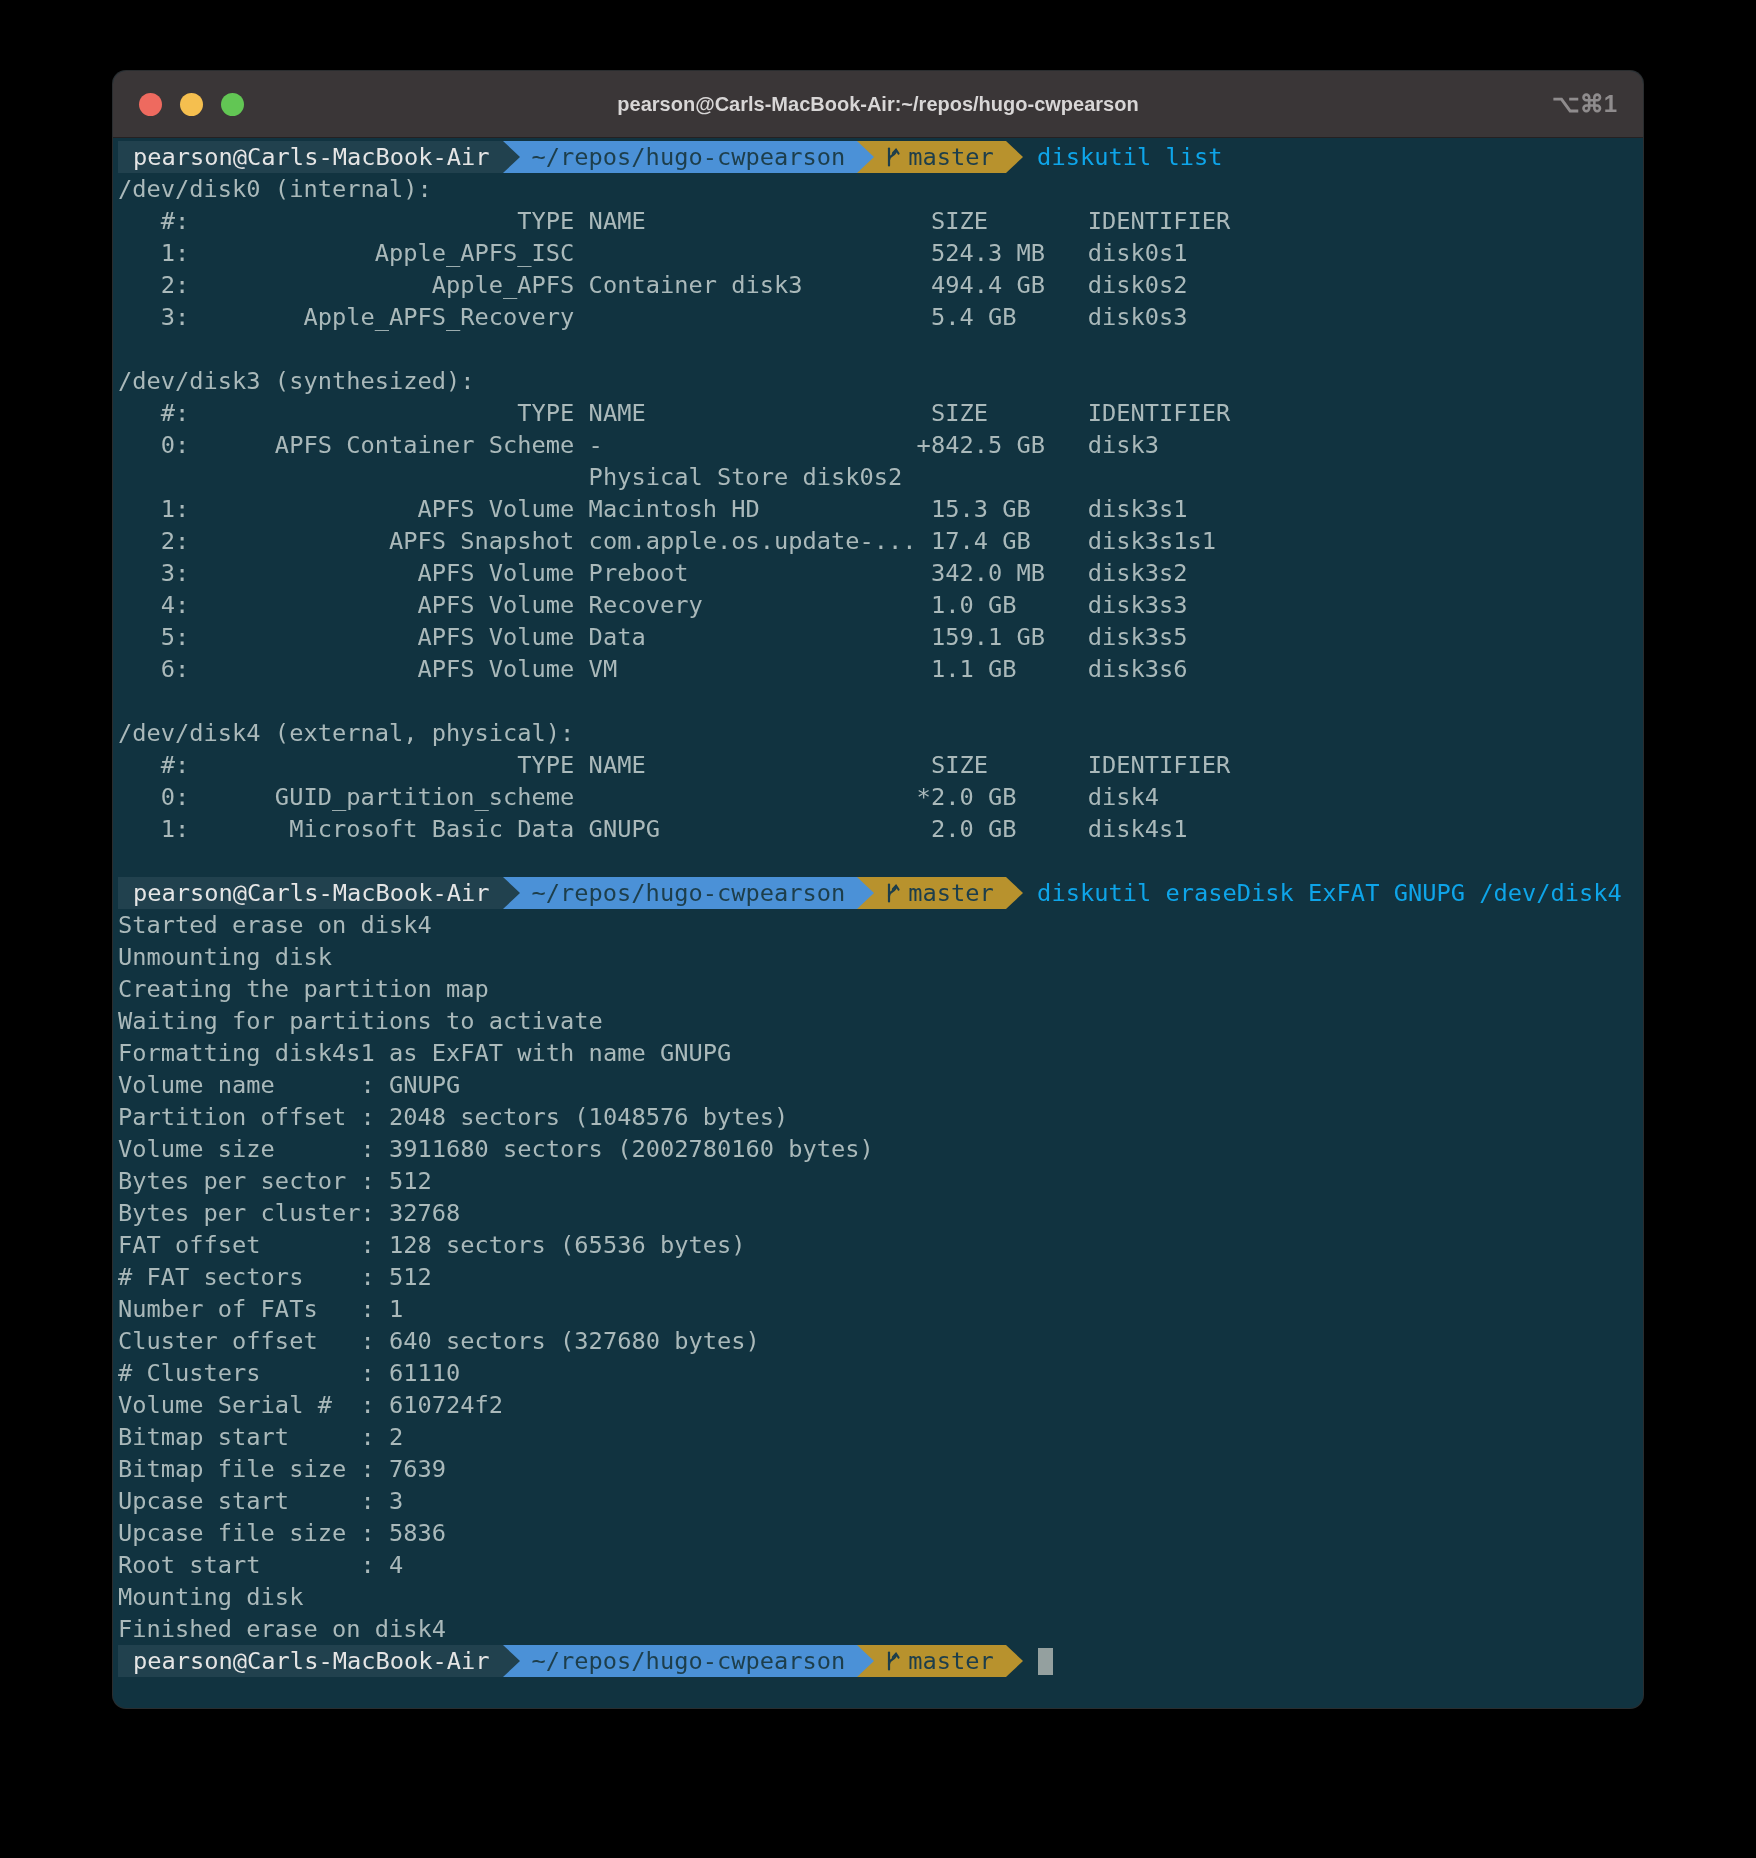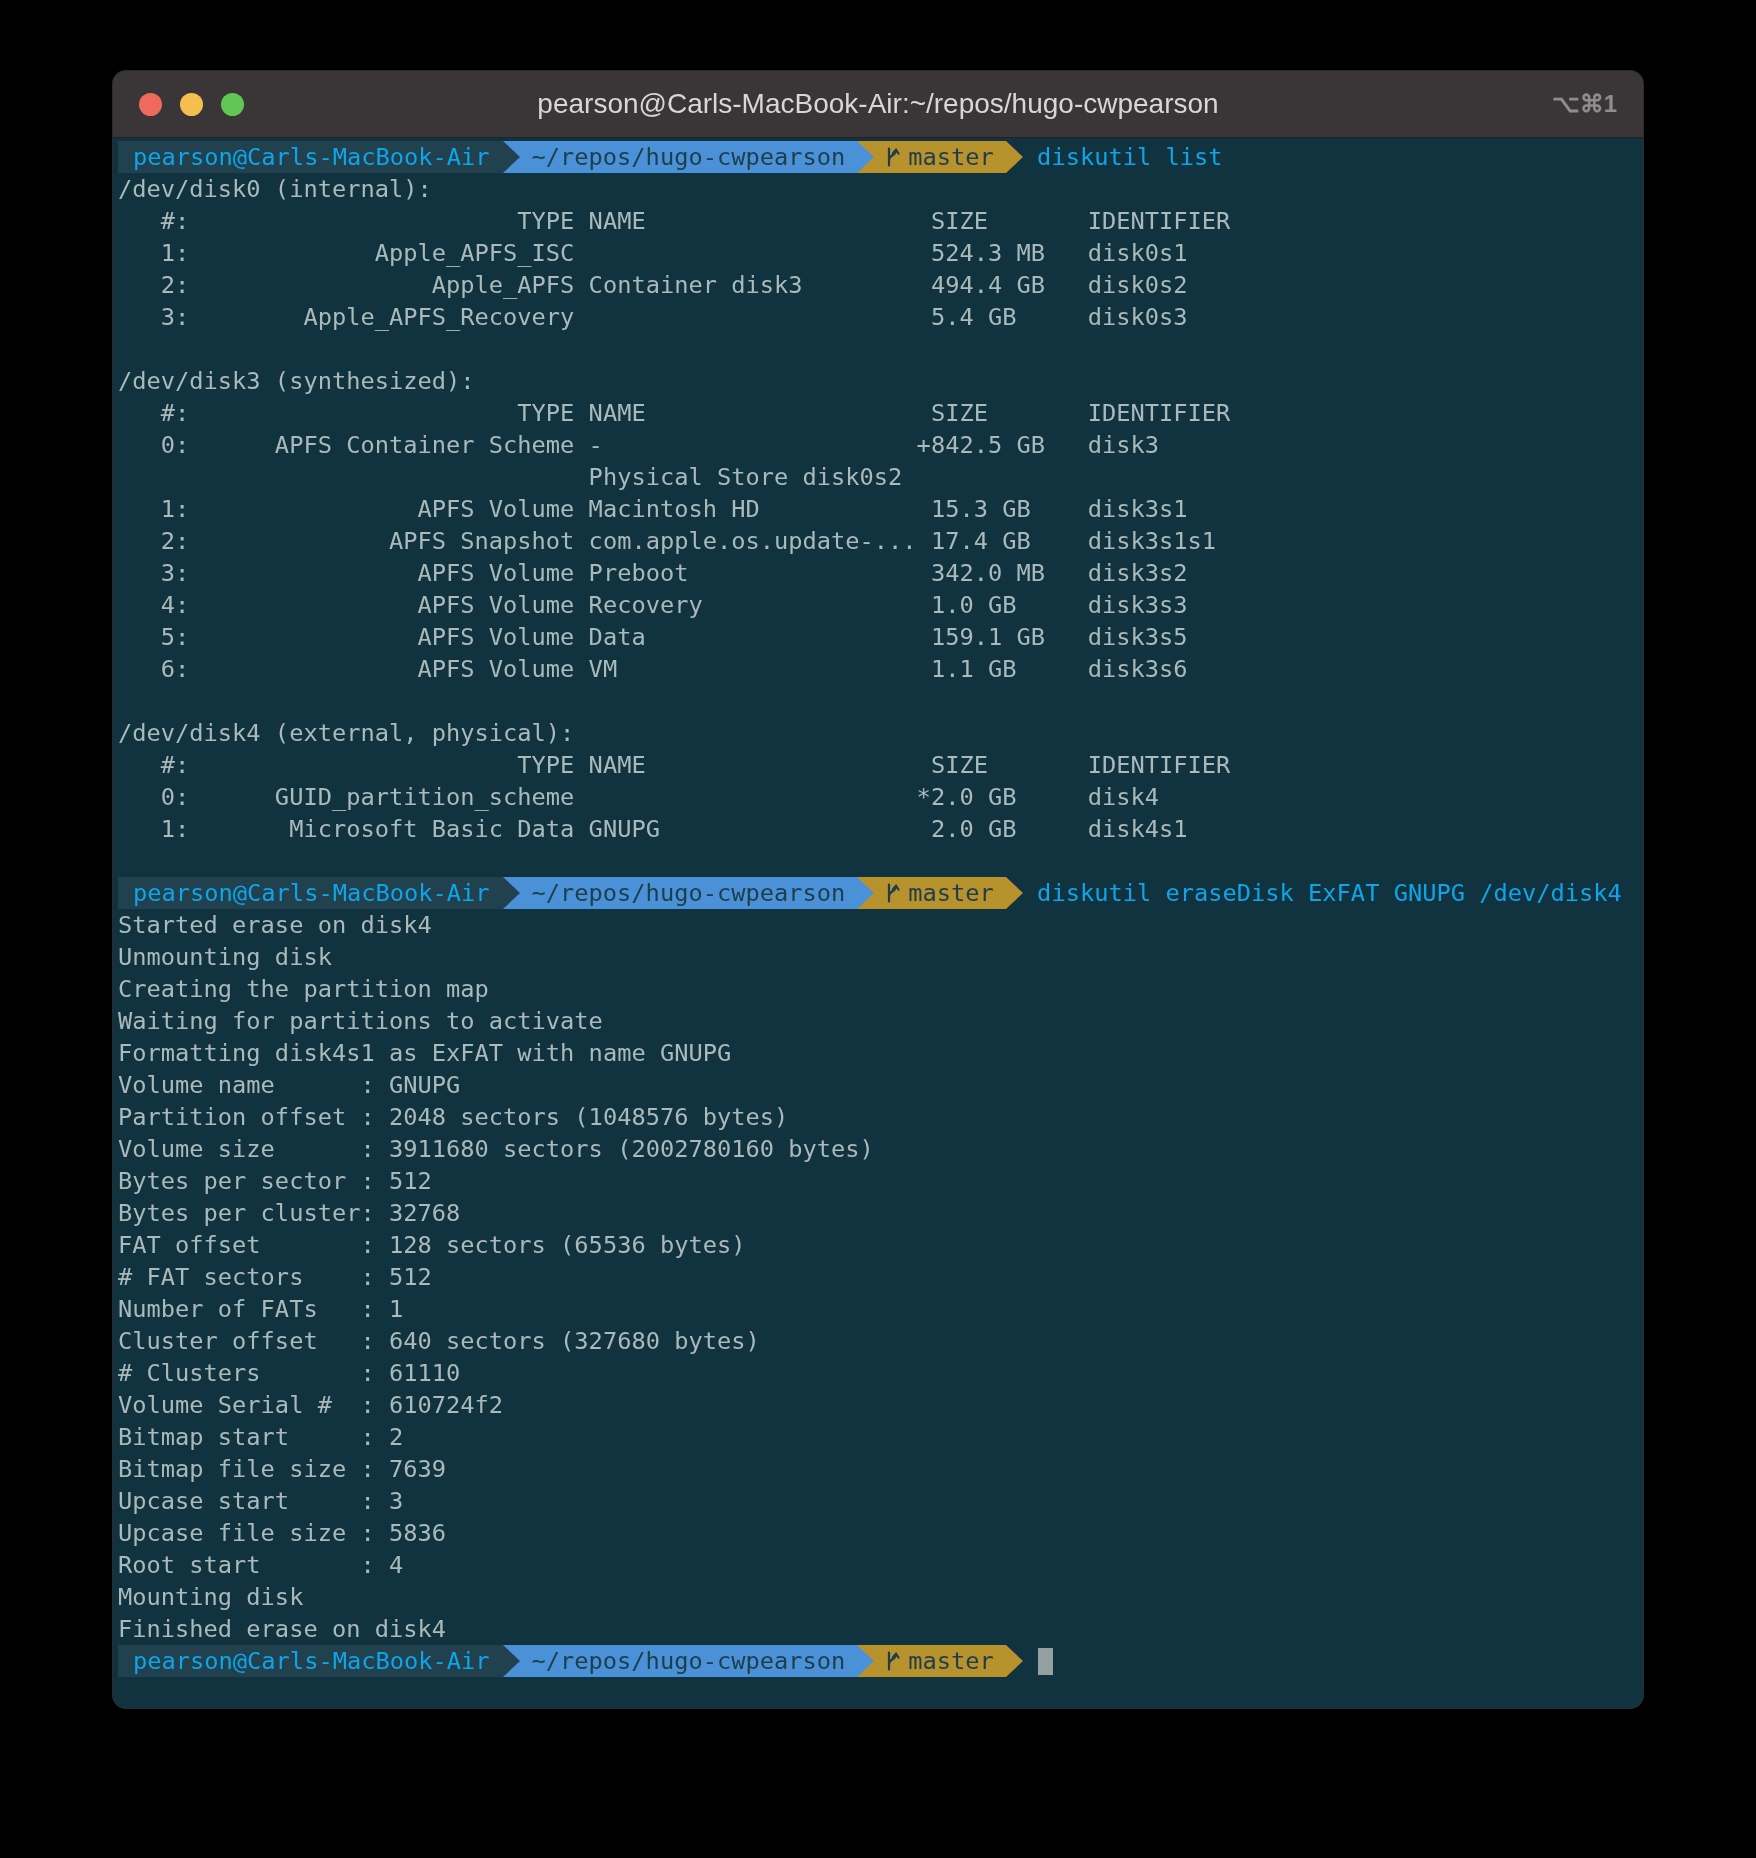--- a/index.html
+++ b/index.html
@@ -17,36 +17,36 @@
     border-bottom:1px solid #242122;
     font-family:"Liberation Sans", sans-serif;
   }
   .traffic{display:flex; gap:18px; margin-left:26px;}
   .light{width:23px;height:23px;border-radius:50%;}
   .light.red{background:var(--light-red);}
   .light.yellow{background:var(--light-yellow);}
   .light.green{background:var(--light-green);}
   .title{
     position:absolute; left:0; right:0; text-align:center;
-    color:#d8d6d6; font-size:28px; font-weight:400; pointer-events:none;
+    color:#d8d6d6; font-size:20px; font-weight:700; pointer-events:none;
   }
   .shortcut{
     position:absolute; right:26px; color:#8f8c8d; font-size:24px; font-weight:700;
   }
 
   .term{
     padding:3px 5px 0 5px;
     font-family:"DejaVu Sans Mono", monospace;
     font-size:23.7px; line-height:32px;
     color:var(--fg);
   }
   .line{height:32px; white-space:pre;}
   .promptline{display:flex; align-items:stretch; height:32px;}
   .seg{display:flex; align-items:center; white-space:pre;}
-  .seg.user{background:var(--seg1-bg); color:#0ea5e9; padding:0 13px 0 15px;}
+  .seg.user{background:var(--seg1-bg); color:#e5e5e5; padding:0 13px 0 15px;}
   .seg.path{background:var(--blue); color:var(--seg-dark); padding:4px 12px;}
   .seg.branch{background:var(--gold); color:var(--seg-dark); padding:0 12px 0 10px;}
   .arrow{width:0;height:0;border-top:16px solid transparent;border-bottom:16px solid transparent;border-left:17px solid transparent;}
   .arrow.a1{border-left-color:var(--seg1-bg); background:var(--blue);}
   .arrow.a2{border-left-color:var(--blue); background:var(--gold);}
   .arrow.a3{border-left-color:var(--gold);}
   .cmd{display:flex;align-items:center;white-space:pre;color:#0ea5e9;}
   .branch-icon{width:17px;height:22px;margin-right:7px;}
   .cursor{display:inline-block;width:15px;height:27px;background:var(--cursor);margin-left:15px;align-self:center;}
 </style>

